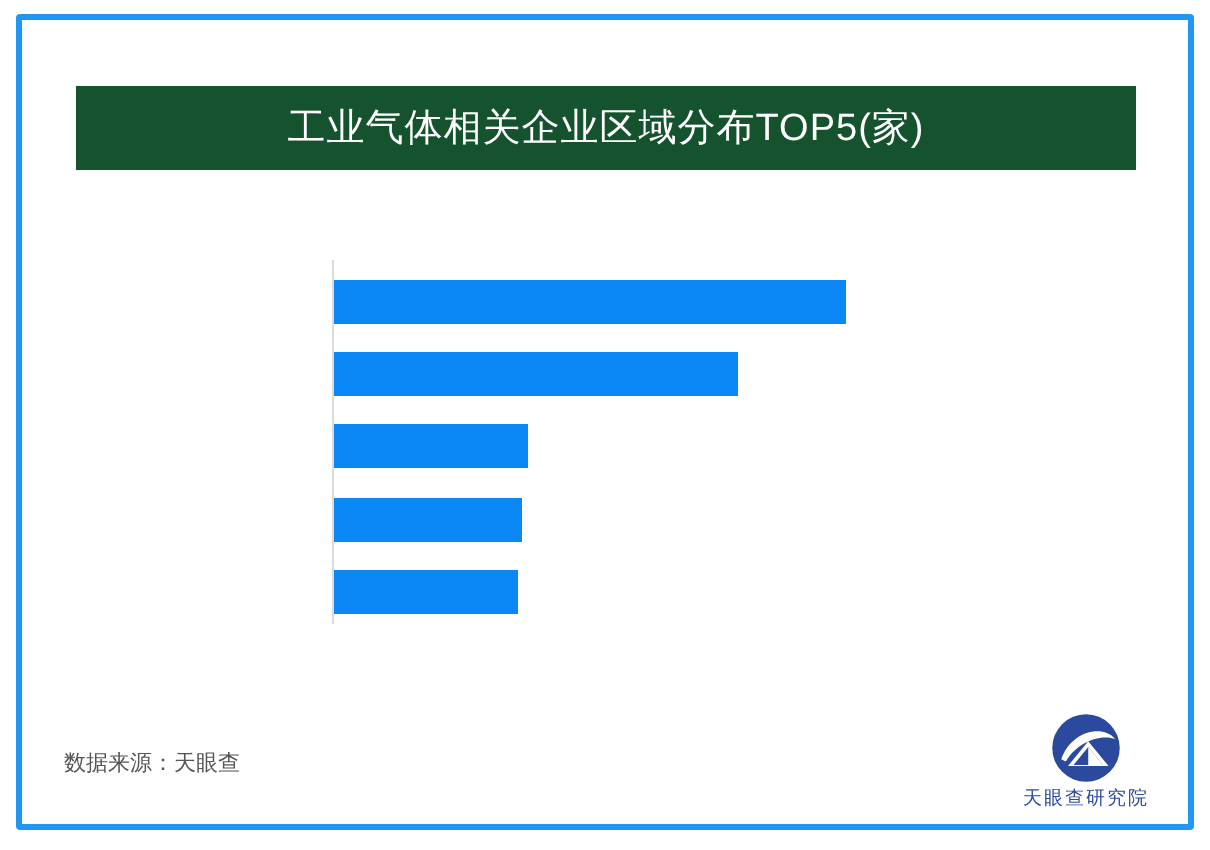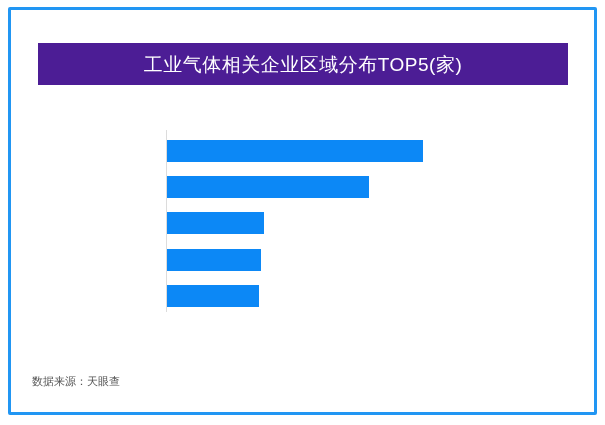--- a/index.html
+++ b/index.html
@@ -36,21 +36,21 @@
     background: #ffffff;
   }
 
   
   .title-banner {
     position: absolute;
     left: 38px;
     top: 43px;
     width: 530px;
     height: 42px;
-    background: #4c1d95;
+    background: #14532d;
     display: flex;
     align-items: center;
     justify-content: center;
   }
   .title-text {
     color: #ffffff;
     font-size: 19px;
     letter-spacing: 0.5px;
     white-space: nowrap;
     line-height: 1;
@@ -156,14 +156,24 @@
 
     <div class="bar-row" style="top:285px;">
 
       <div class="bar" style="width:92px;"></div>
     </div>
 
   </div>
 
   <div class="source-text">数据来源：天眼查</div>
 
+  <div class="logo-wrap">
+    <svg class="logo-mark" viewBox="0 0 64 64">
+      <circle cx="32" cy="32" r="30" fill="#2b4a9e"></circle>
+      <path d="M10 42 C18 18, 46 10, 58 24 C48 20, 26 24, 14 44 Z" fill="#ffffff"></path>
+      <path d="M34 26 L52 48 L16 48 Z" fill="#ffffff"></path>
+      <path d="M34 31 L47 47 L21 47 Z" fill="#2b4a9e"></path>
+      <path d="M34 31 L47 47 L34 47 Z" fill="#ffffff"></path>
+    </svg>
+    <div class="logo-text">天眼查研究院</div>
+  </div>
 
 </div>
 
 </body></html>

